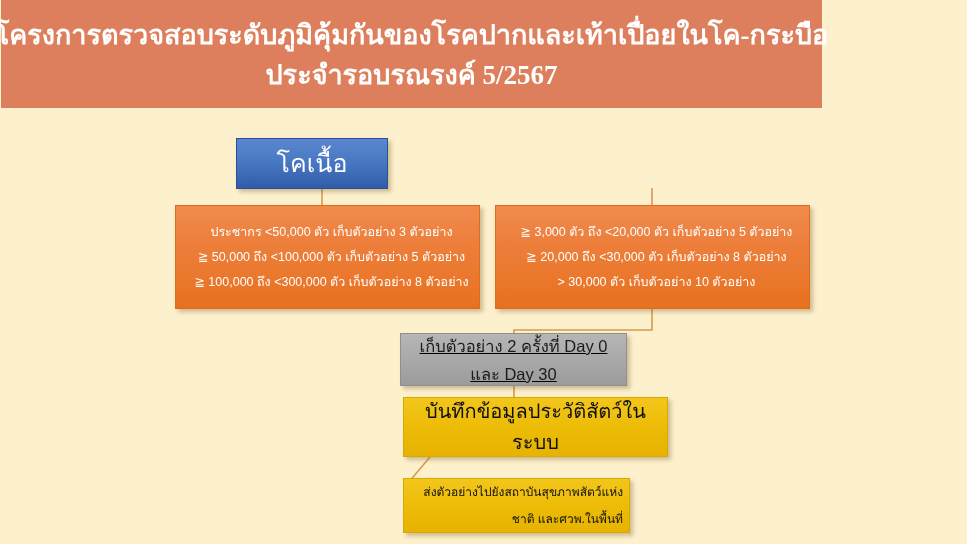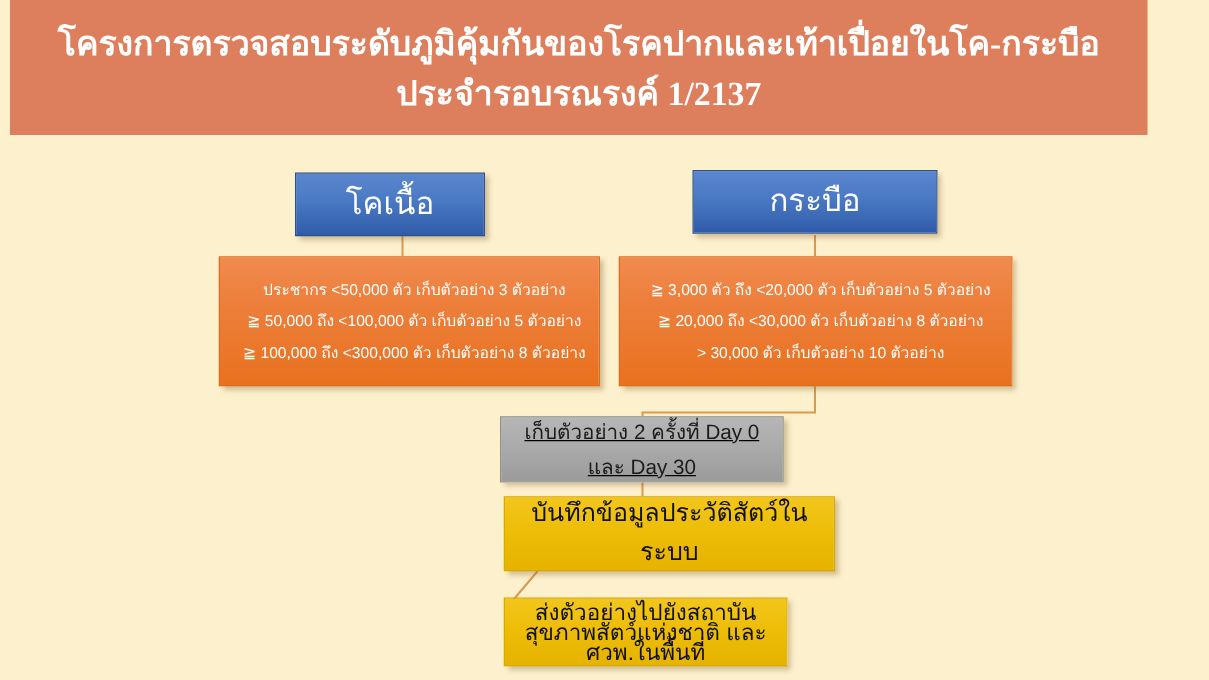--- a/index.html
+++ b/index.html
@@ -18,23 +18,23 @@
   #slide {
     position: relative;
     width: 967px;
     height: 544px;
     background: #fdf0cd;
   }
 
   
   #header-banner {
     position: absolute;
-    left: 8px;
+    left: 1px;
     top: 0;
-    width: 910px;
+    width: 821px;
     height: 108px;
     background: #dd7f5c;
     box-sizing: border-box;
     display: flex;
     flex-direction: column;
     align-items: center;
     justify-content: center;
     padding-top: 2px;
   }
   .header-line {
@@ -112,64 +112,62 @@
   }
   .yellow-box .node-text {
     color: #101010;
     font-family: "Liberation Sans", "DejaVu Sans", sans-serif;
   }
   .yellow-big .node-text {
     font-size: 20px;
     line-height: 31px;
   }
   .yellow-small .node-text {
-    font-size: 18px;
-    line-height: 16px;
+    font-size: 12px;
+    line-height: 27px;
+    text-align: right;
   }
 
   
   #connectors {
     position: absolute;
     left: 0;
     top: 0;
     width: 967px;
     height: 544px;
     pointer-events: none;
   }
 </style>
 </head>
 <body>
 
 <div id="slide">
 
   <div id="header-banner">
     <div class="header-line">โครงการตรวจสอบระดับภูมิคุ้มกันของโรคปากและเท้าเปื่อยในโค-กระบือ</div>
-    <div class="header-line">ประจำรอบรณรงค์ 1/2137</div>
+    <div class="header-line">ประจำรอบรณรงค์ 5/2567</div>
   </div>
 
   <svg id="connectors" viewBox="0 0 967 544">
 
     <path d="M322,188 L322,205" stroke="#d99a4e" stroke-width="1.6" fill="none"></path>
 
     <path d="M652,188 L652,205" stroke="#d99a4e" stroke-width="1.6" fill="none"></path>
 
     <path d="M652,309 L652,330 L514,330 L514,333" stroke="#d99a4e" stroke-width="1.6" fill="none"></path>
 
     <path d="M514,386 L514,397" stroke="#d99a4e" stroke-width="1.6" fill="none"></path>
 
     <path d="M430,457 L408,483" stroke="#d99a4e" stroke-width="1.6" fill="none"></path>
   </svg>
 
   <div class="node blue-box" style="left:236px; top:138px; width:152px; height:51px;justify-content:center;">
     <div class="node-text">โคเนื้อ</div>
   </div>
 
-  <div class="node blue-box" style="left:554px; top:136px; width:196px; height:51px;">
-    <div class="node-text">กระบือ</div>
-  </div>
 
   <div class="node orange-box" style="left:175px; top:205px; width:305px; height:104px;">
     <div class="node-text">
       <div>ประชากร &lt;50,000 ตัว เก็บตัวอย่าง 3 ตัวอย่าง</div>
       <div>≧ 50,000 ถึง &lt;100,000 ตัว เก็บตัวอย่าง 5 ตัวอย่าง</div>
       <div>≧ 100,000 ถึง &lt;300,000 ตัว เก็บตัวอย่าง 8 ตัวอย่าง</div>
     </div>
   </div>
 
   <div class="node orange-box" style="left:495px; top:205px; width:315px; height:104px;">

